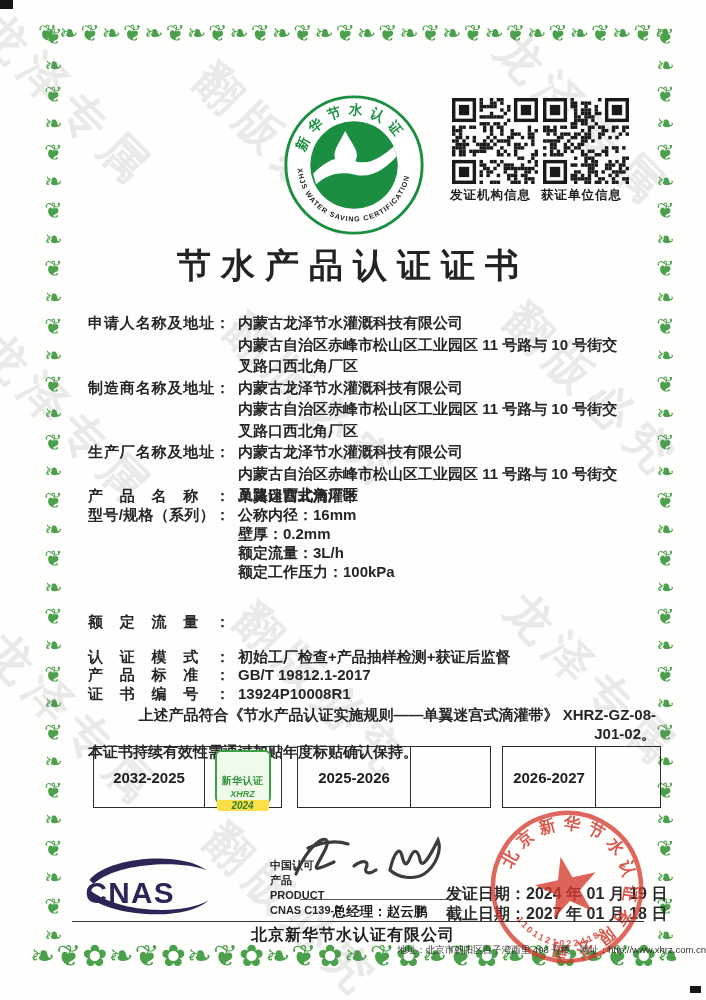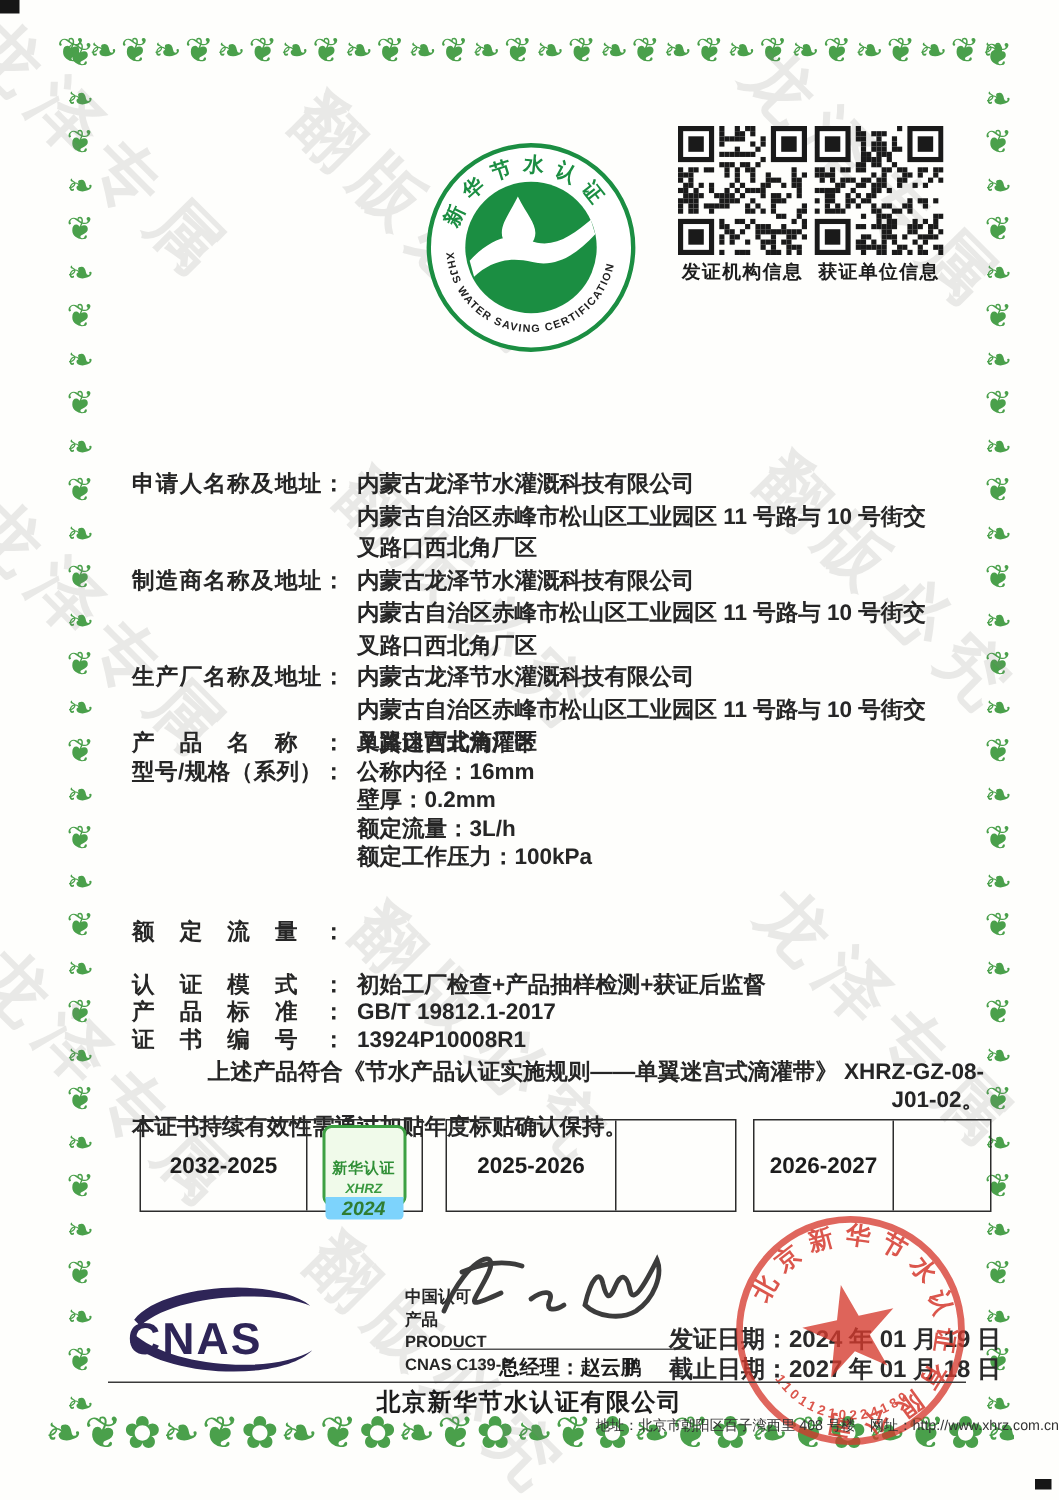--- a/index.html
+++ b/index.html
@@ -10,21 +10,21 @@
   .orn-top{left:38px;right:38px;top:22px;height:26px;font-size:23px;letter-spacing:2px;}
   .orn-bottom{left:30px;right:30px;top:941px;height:36px;font-size:30px;letter-spacing:1px;}
   .orn-left,.orn-right{top:24px;height:920px;width:28px;writing-mode:vertical-rl;text-orientation:upright;font-size:22px;letter-spacing:4px;}
   .orn-left{left:36px;} .orn-right{left:648px;}
   
   .wm{position:absolute;font-size:46px;font-weight:700;color:rgba(130,130,130,.17);
       transform:rotate(45deg);white-space:nowrap;letter-spacing:10px;pointer-events:none;}
   
   #logo{position:absolute;left:281px;top:92px;}
   
-  .qrwrap{position:absolute;top:84px;text-align:center;width:90px;}
+  .qrwrap{position:absolute;top:98px;width:90px;}
   #qr1{left:450px;} #qr2{left:541px;}
   .qrwrap svg{width:86px;height:86px;display:block;margin:0 auto;}
   .qrlabel{font-size:12.5px;font-weight:700;margin-top:3px;letter-spacing:1px;}
   
   #title{position:absolute;left:0;right:0;top:243px;text-align:center;
          font-size:34px;font-weight:800;letter-spacing:10px;color:#232323;}
   
   .fblock{position:absolute;left:88px;right:50px;font-size:15px;font-weight:700;color:#262626;}
   #blockA{top:312px;line-height:21.5px;}
   #blockB{top:486px;line-height:19px;}
@@ -39,21 +39,21 @@
   .ybox{position:absolute;height:60px;border:1.5px solid #2c2c2c;display:flex;}
   .ybox .ycell{display:flex;align-items:center;justify-content:center;font-size:15px;font-weight:700;}
   .ybox .yyear{border-right:1.5px solid #2c2c2c;}
   #ybox1{left:93px;width:187px;} #ybox1 .yyear{width:110px;} #ybox1 .ystick{width:75px;}
   #ybox2{left:297px;width:192px;} #ybox2 .yyear{width:112px;} #ybox2 .ystick{flex:1;}
   #ybox3{left:502px;width:157px;text-align:right;} #ybox3 .yyear{width:92px;} #ybox3 .ystick{flex:1;}
   .sticker{width:52px;height:50px;border:2px solid #3da043;border-radius:6px;background:#f0faea;
            display:flex;flex-direction:column;align-items:center;justify-content:center;gap:1px;}
   .sticker .s1{font-size:10px;font-weight:800;color:#2f8f36;letter-spacing:.5px;margin-top:31px;}
   .sticker .s2{font-size:9px;font-style:italic;font-weight:700;color:#3a9a40;}
-  .sticker .s3{font-size:13px;font-style:italic;font-weight:800;color:#2f7d33;background:#7dd3fc;
+  .sticker .s3{font-size:10px;font-style:italic;font-weight:800;color:#2f7d33;background:#fde047;
                width:100%;text-align:center;border-radius:0 0 3px 3px;}
   
   #cnas{position:absolute;left:80px;top:852px;display:flex;align-items:center;gap:10px;}
   .cnastext{font-size:11px;font-weight:700;color:#262626;line-height:15px;margin-left:45px;}
   #sig{position:absolute;left:278px;top:822px;}
   #sigline{position:absolute;left:300px;top:899px;width:160px;border-top:1.5px solid #555;}
   #sigtitle{position:absolute;left:300px;top:903px;width:160px;text-align:center;font-size:13.5px;font-weight:700;}
   #dates{position:absolute;left:446px;top:884px;font-size:16px;font-weight:700;line-height:20px;color:#2a2a2a;}
   #rule{position:absolute;left:72px;top:921px;width:572px;border-top:1.5px solid #3a3a3a;}
   #issuer{position:absolute;left:0;right:0;top:925px;text-align:center;font-size:16px;font-weight:800;letter-spacing:1px;}
@@ -517,20 +517,21 @@
           <rect x="76" y="4" width="20" height="20" fill="#fff"></rect>
           <rect x="80" y="8" width="12" height="12"></rect>
           <rect x="0" y="72" width="28" height="28"></rect>
           <rect x="4" y="76" width="20" height="20" fill="#fff"></rect>
           <rect x="8" y="80" width="12" height="12"></rect>
         </g>
       </svg>
     <div class="qrlabel">获证单位信息</div>
   </div>
 
+  <div id="title">节水产品认证证书</div>
 
   <div class="fblock" id="blockA">
     <div class="frow">
       <span class="flabel">申请人名称及地址：</span>
       <div class="fvals">
         <div>内蒙古龙泽节水灌溉科技有限公司</div>
         <div>内蒙古自治区赤峰市松山区工业园区 11 号路与 10 号街交</div>
         <div>叉路口西北角厂区</div>
       </div>
     </div>

